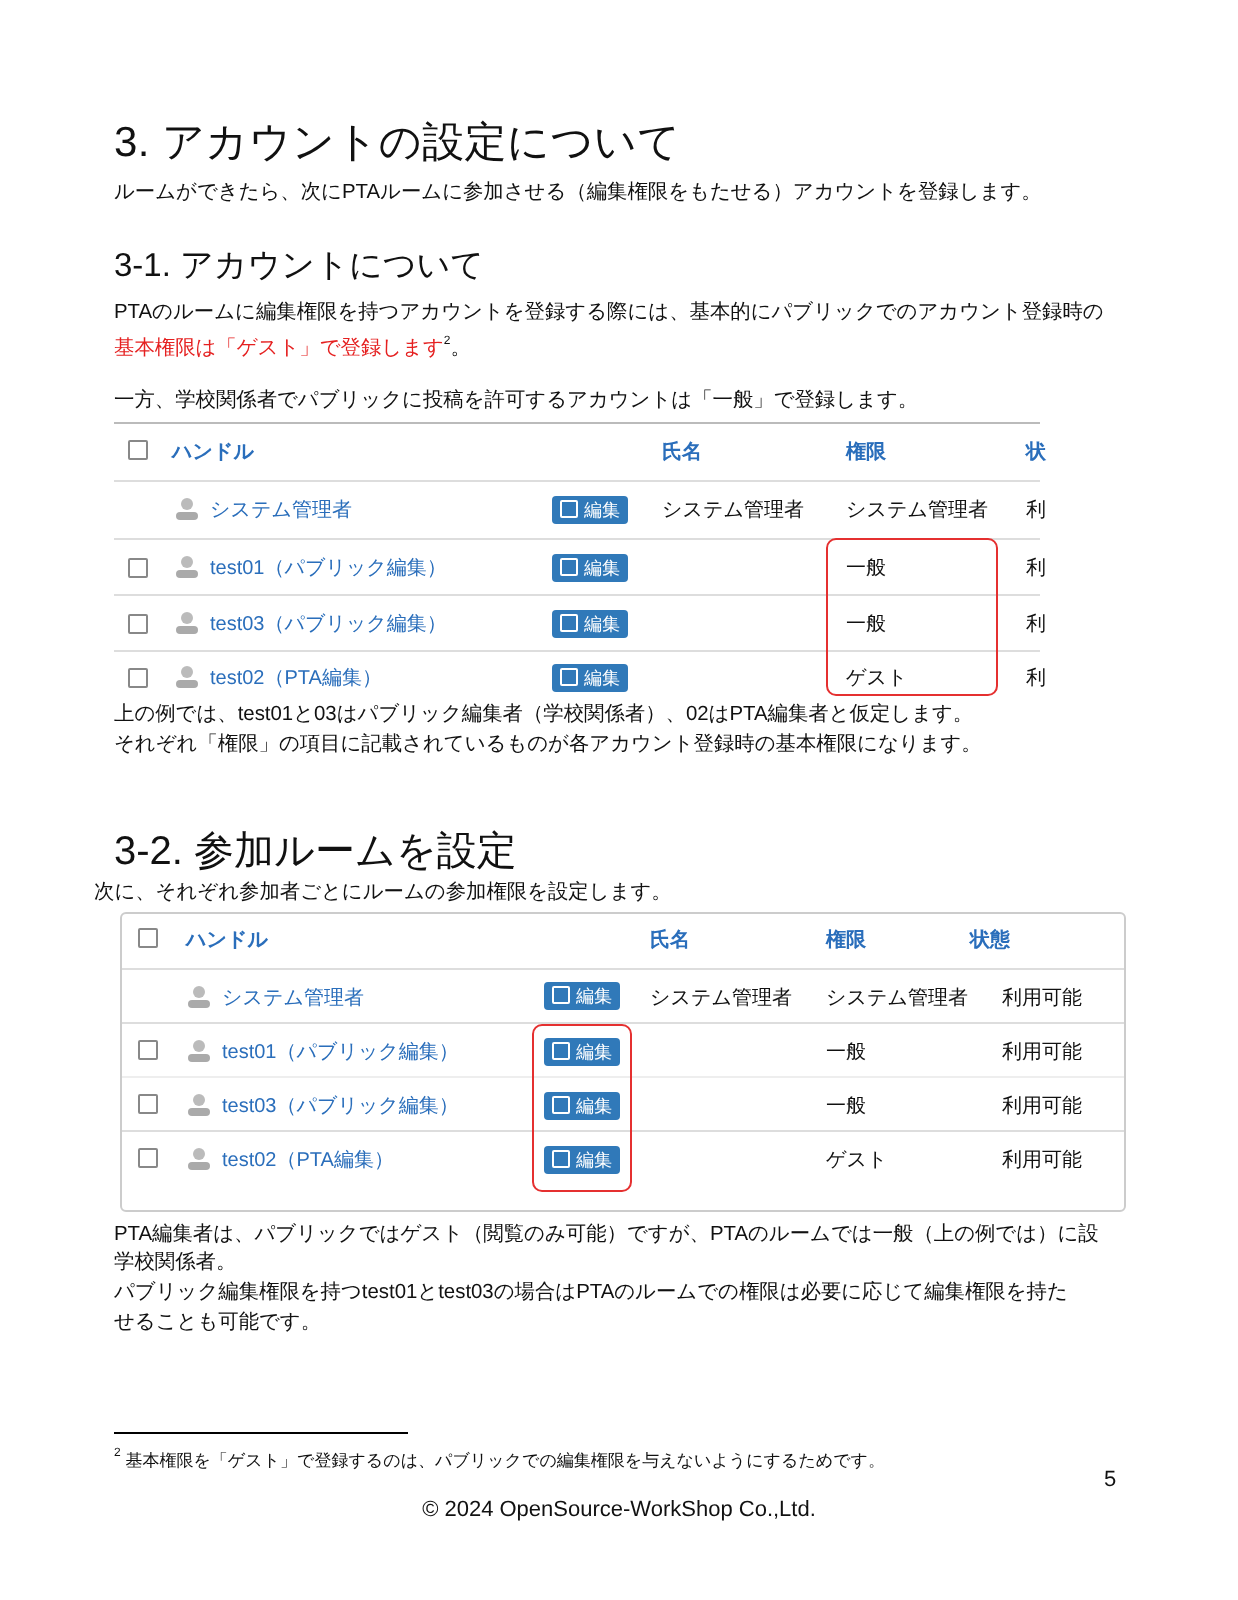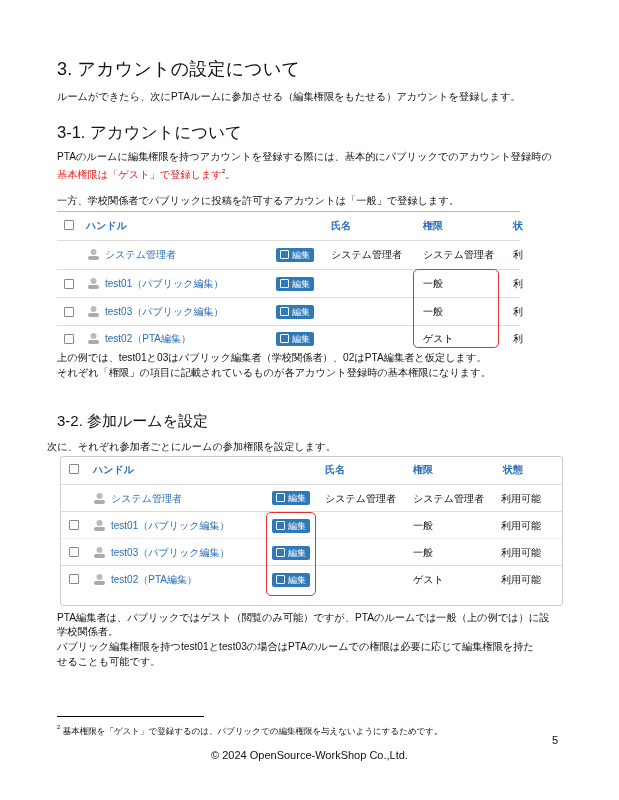--- a/index.html
+++ b/index.html
@@ -1,21 +1,21 @@
 <!DOCTYPE html>
 <html><head>
 <meta charset="utf-8">
 <style>
   html, body { margin:0; padding:0; background:#ffffff; }
   body { width:619px; height:800px; position:relative; overflow:hidden;
          font-family:"Liberation Sans","DejaVu Sans",sans-serif; color:#111; }
   .abs { position:absolute; }
-  .h1 { left:57px; top:57px; font-size:18px; letter-spacing:0.2px; }
+  .h1 { left:57px; top:57px; font-size:21px; letter-spacing:0.2px; }
   .h2 { left:57px; top:122px; font-size:16.5px; }
-  .h2b { left:57px; top:412px; font-size:15px; }
+  .h2b { left:57px; top:412px; font-size:20px; }
   .p { font-size:10.2px; line-height:15px; white-space:nowrap; }
   .red { color:#e52020; }
   sup { font-size:6px; vertical-align:5px; }
 
   
   .tbl { position:absolute; background:#fff; font-size:10px; }
   .tbl .row { position:absolute; left:0; right:0; border-top:1px solid #ddd; }
   .tbl .hdr { color:#2a6ebb; font-weight:bold; }
   .cb { position:absolute; width:8px; height:8px; border:1px solid #888; border-radius:1px; background:#fff; }
   .cell { position:absolute; white-space:nowrap; }
@@ -99,21 +99,21 @@
 
 <div class="abs h2b">3-2. 参加ルームを設定</div>
 <div class="abs p" style="left:47px;top:439px;">次に、それぞれ参加者ごとにルームの参加権限を設定します。</div>
 
 <div class="tbl" style="left:60px;top:456px;width:501px;height:148px;border:1px solid #ccc;border-radius:3px;">
   <div class="row" style="top:0;height:26px;border-top:none;">
     <div class="cb" style="left:8px;top:7px;"></div>
     <div class="cell hdr" style="left:32px;top:6px;">ハンドル</div>
     <div class="cell hdr" style="left:264px;top:6px;">氏名</div>
     <div class="cell hdr" style="left:352px;top:6px;">権限</div>
-    <div class="cell hdr" style="left:442px;top:6px;font-family:Liberation Mono, monospace;">状態</div>
+    <div class="cell hdr" style="left:424px;top:6px;font-family:Liberation Mono, monospace;">状態</div>
   </div>
   <div class="row" style="top:27px;height:27px;">
     <svg class="user-ico" style="left:32px;top:7px;" viewBox="0 0 13 12">
         <circle cx="6.5" cy="4" r="3" fill="#bbb"></circle>
         <rect x="1" y="8" width="11" height="4" rx="2" fill="#aaa"></rect>
       </svg>
     <div class="cell link" style="left:50px;top:7px;">システム管理者</div>
     <div class="btn-edit" style="left:211px;top:6px;"><span class="ico"></span><span>編集</span></div>
     <div class="cell" style="left:264px;top:7px;">システム管理者</div>
     <div class="cell" style="left:352px;top:7px;">システム管理者</div>

